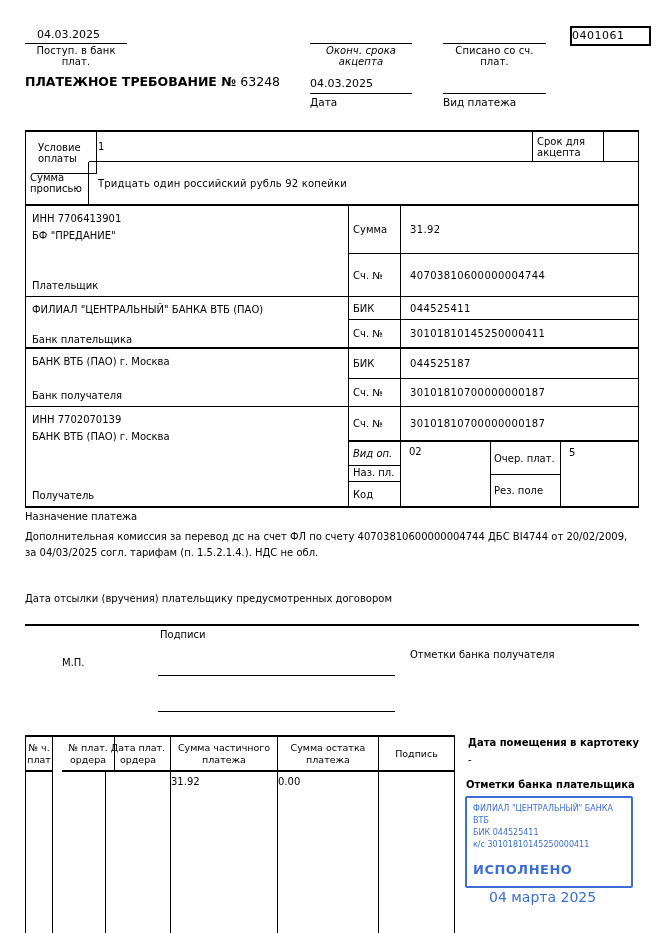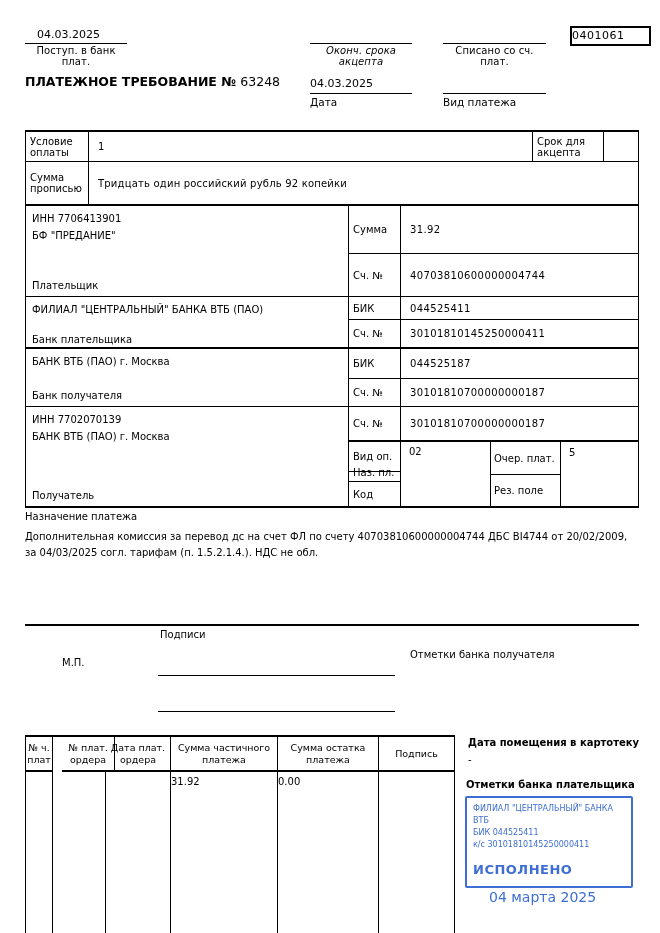--- a/index.html
+++ b/index.html
@@ -43,21 +43,21 @@
     <span>63248</span>
   </div>
   <div class="abs ctr" style="left:310px;top:77px;width:102px;font-size:11px;">04.03.2025</div>
   <div class="abs hline" style="left:310px;top:93px;width:102px;"></div>
   <div class="abs ctr" style="left:310px;top:96px;width:102px;font-size:10.5px;">Дата</div>
   <div class="abs hline" style="left:443px;top:93px;width:103px;"></div>
   <div class="abs ctr" style="left:443px;top:96px;width:103px;font-size:10.5px;">Вид платежа</div>
 
   <div class="abs" style="left:25px;top:130px;width:614px;height:378px;border:1px solid #000;border-top-width:2px;border-bottom-width:2px;">
 
-    <div class="abs br bb lbl" style="left:0;top:0;width:63px;height:30px;">Условие оплаты</div>
+    <div class="abs br bb lbl" style="left:8px;top:0;width:63px;height:42px;">Условие оплаты</div>
     <div class="abs br bb val" style="left:63px;top:0;width:444px;height:30px;">1</div>
     <div class="abs br bb lbl" style="left:507px;top:0;width:71px;height:30px;">Срок для акцепта</div>
     <div class="abs bb" style="left:578px;top:0;width:34px;height:30px;"></div>
 
     <div class="abs br bb2 lbl" style="left:0;top:30px;width:63px;height:44px;">Сумма прописью</div>
     <div class="abs bb2 val" style="left:63px;top:30px;width:549px;height:44px;letter-spacing:.2px;">Тридцать один российский рубль 92 копейки</div>
 
     <div class="abs br bb blk" style="left:0;top:74px;width:323px;height:91px;">
       <div class="top">
         <div>ИНН 7706413901</div>
@@ -95,33 +95,34 @@
 
     <div class="abs br bb lbl" style="left:323px;top:217px;width:52px;height:30px;">БИК</div>
     <div class="abs bb val" style="left:375px;top:217px;width:237px;height:30px;">044525187</div>
 
     <div class="abs br bb lbl" style="left:323px;top:247px;width:52px;height:28px;">Сч. №</div>
     <div class="abs bb val" style="left:375px;top:247px;width:237px;height:28px;">30101810700000000187</div>
 
     <div class="abs br bb2 lbl" style="left:323px;top:275px;width:52px;height:35px;">Сч. №</div>
     <div class="abs bb2 val" style="left:375px;top:275px;width:237px;height:35px;">30101810700000000187</div>
 
-    <div class="abs br bb lbl" style="left:323px;top:310px;width:52px;height:30px;">Вид оп.</div>
+    <div class="abs br bb lbl" style="left:323px;top:310px;width:52px;height:24px;font-style:italic;">Вид оп.</div>
     <div class="abs br" style="left:375px;top:310px;width:90px;height:64px;padding:4px 0 0 8px;">02</div>
     <div class="abs br bb lbl" style="left:323px;top:332px;width:52px;height:18px;">Наз. пл.</div>
     <div class="abs br lbl" style="left:323px;top:350px;width:52px;height:24px;">Код</div>
 
     <div class="abs br bb lbl" style="left:465px;top:310px;width:70px;height:33px;padding-left:3px;">Очер. плат.</div>
     <div class="abs" style="left:535px;top:310px;width:77px;height:64px;padding:5px 0 0 8px;">5</div>
     <div class="abs br lbl" style="left:465px;top:343px;width:70px;height:31px;padding-left:3px;">Рез. поле</div>
   </div>
 
   <div class="abs" style="left:25px;top:511px;">Назначение платежа</div>
   <div class="abs" style="left:25px;top:529px;width:615px;line-height:1.55;">Дополнительная комиссия за перевод дс на счет ФЛ по счету 40703810600000004744 ДБС BI4744 от 20/02/2009, за 04/03/2025 согл. тарифам (п. 1.5.2.1.4.). НДС не обл.</div>
 
+  <div class="abs" style="left:25px;top:593px;">Дата отсылки (вручения) плательщику предусмотренных договором</div>
 
   <div class="abs" style="left:25px;top:624px;width:614px;height:2px;background:#000;"></div>
   <div class="abs ctr" style="left:160px;top:629px;width:200px;">Подписи</div>
   <div class="abs ctr" style="left:410px;top:629px;width:220px;margin-top:20px;">Отметки банка получателя</div>
   <div class="abs" style="left:62px;top:657px;">М.П.</div>
   <div class="abs hline" style="left:158px;top:675px;width:237px;"></div>
   <div class="abs hline" style="left:158px;top:711px;width:237px;"></div>
 
   <div class="abs" style="left:25px;top:735px;width:430px;height:198px;border-left:1px solid #000;border-right:1px solid #000;border-top:2px solid #000;">
     <div class="abs br th" style="left:0;top:0;width:27px;height:35px;border-bottom:2px solid #000;">№ ч. плат</div>

